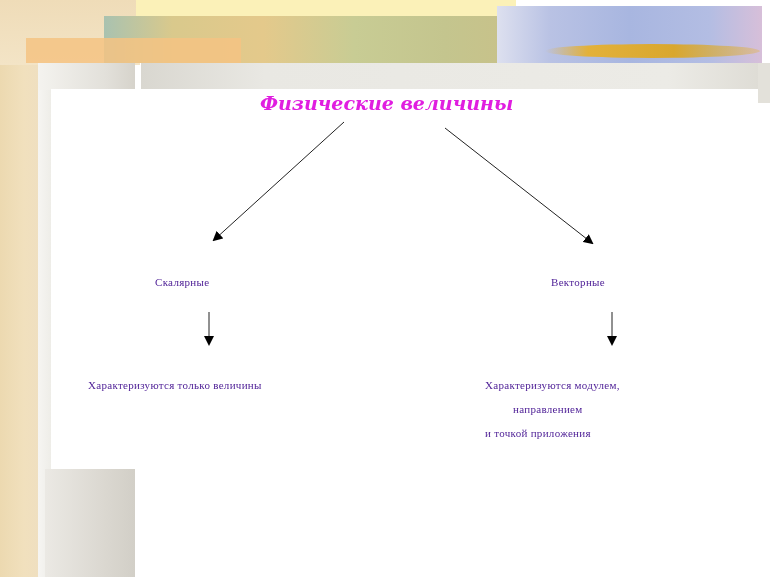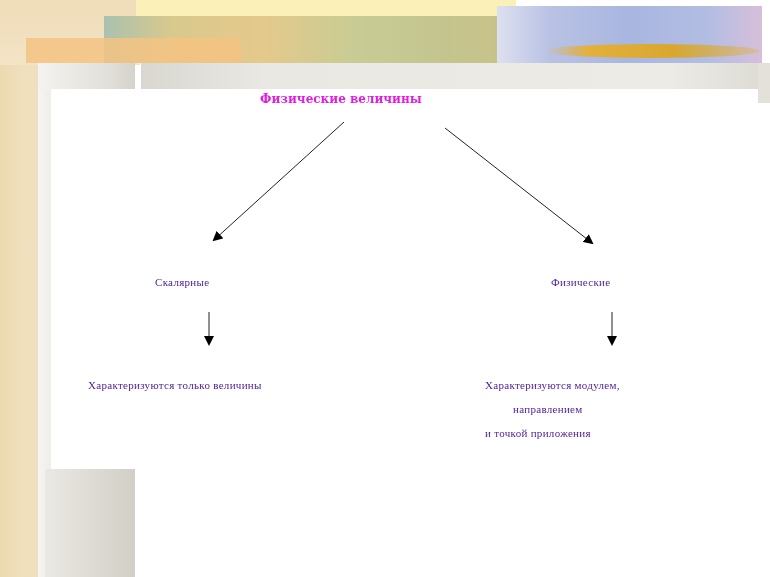--- a/index.html
+++ b/index.html
@@ -61,21 +61,21 @@
       position: absolute; left: 45px; top: 469px; width: 90px; height: 108px;
       background: linear-gradient(90deg, #ebe9e4 0%, #dcd9d2 60%, #d2cfc7 100%);
     }
     .slide {
       position: absolute; left: 51px; top: 89px; width: 707px; height: 380px;
       background: #ffffff;
     }
     .title {
       position: absolute; left: 260px; top: 92px; width: 275px;
       font-family: "DejaVu Serif", serif; font-weight: bold;
-      color: #e01ee0; font-size: 12px; letter-spacing: 0px; white-space: nowrap;
+      color: #e01ee0; font-size: 19px; letter-spacing: 0px; white-space: nowrap; font-style: italic;
     }
     .label {
       position: absolute; font-size: 11px; color: #4c1d95; white-space: nowrap;
       letter-spacing: 0.3px;
     }
     svg.arrows { position: absolute; left: 0; top: 0; }
   </style>
 </head>
 <body>
 
@@ -103,19 +103,19 @@
       <path d="M0,0 L10,5 L0,10 z" fill="#000"></path>
     </marker>
   </defs>
   <line x1="344" y1="122" x2="214" y2="240" stroke="#222" stroke-width="1" marker-end="url(#ah)"></line>
   <line x1="445" y1="128" x2="592" y2="243" stroke="#222" stroke-width="1" marker-end="url(#ah)"></line>
   <line x1="209" y1="312" x2="209" y2="344" stroke="#222" stroke-width="1" marker-end="url(#ah)"></line>
   <line x1="612" y1="312" x2="612" y2="344" stroke="#222" stroke-width="1" marker-end="url(#ah)"></line>
 </svg>
 
 <div class="label" style="left:155px; top:276px;">Скалярные</div>
-<div class="label" style="left:551px; top:276px;">Физические</div>
+<div class="label" style="left:551px; top:276px;">Векторные</div>
 
 <div class="label" style="left:88px; top:379px;">Характеризуются только величины</div>
 
 <div class="label" style="left:485px; top:379px;text-align:right;">Характеризуются модулем,</div>
 <div class="label" style="left:503px; top:403px;margin-left:10px;">направлением</div>
 <div class="label" style="left:485px; top:427px;">и точкой приложения</div>
 
 </body></html>

